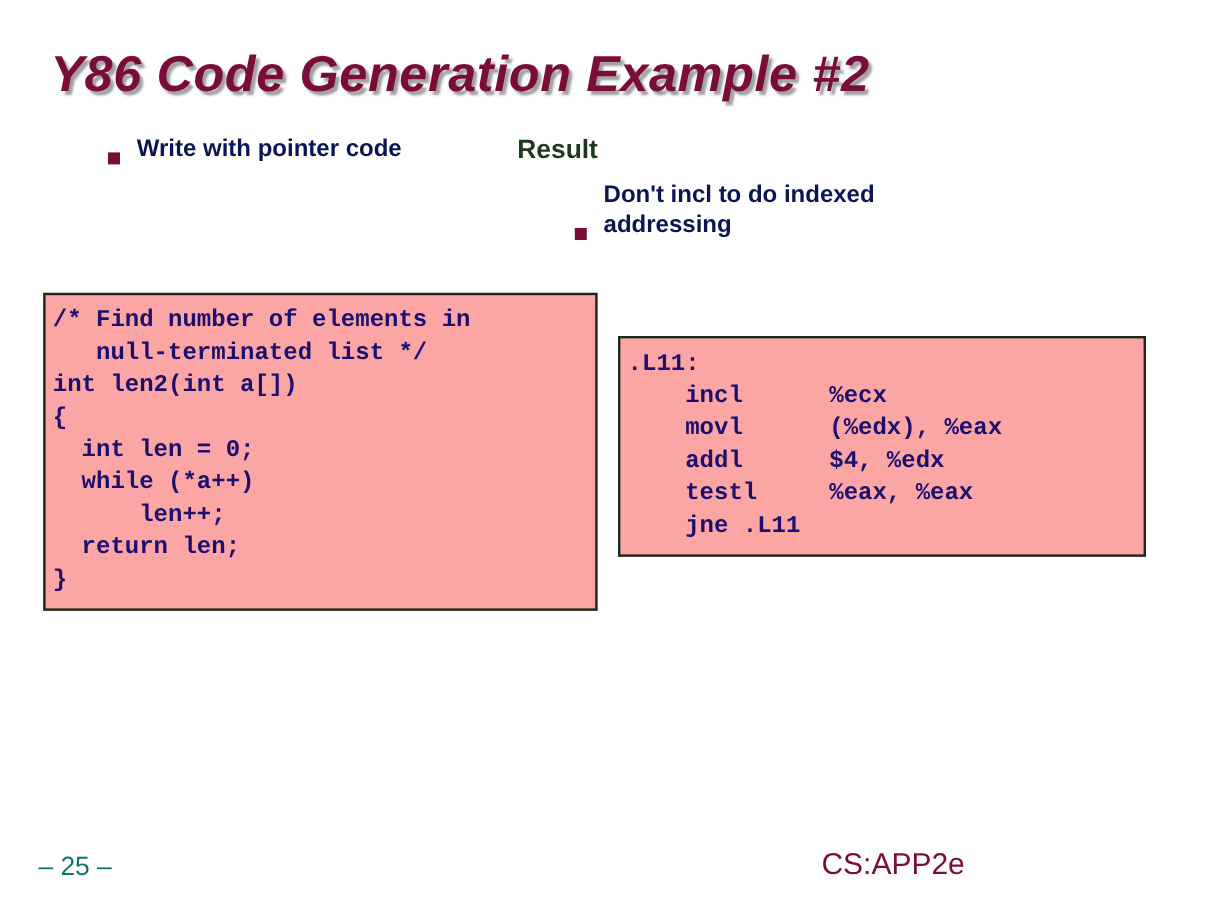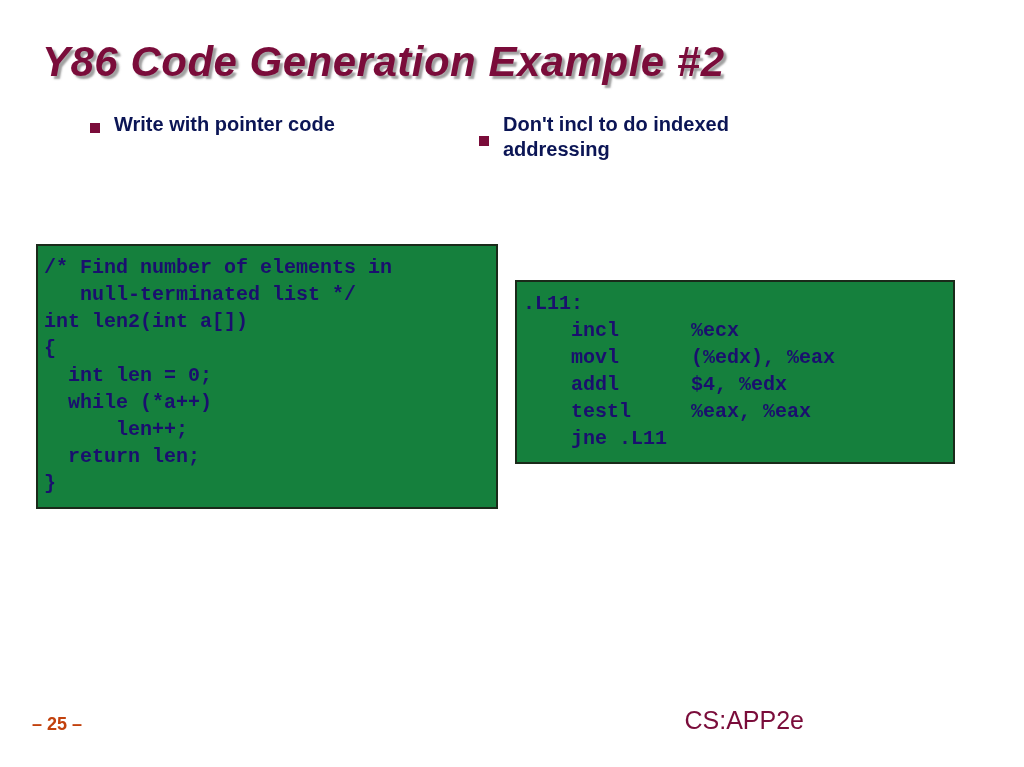--- a/index.html
+++ b/index.html
@@ -17,36 +17,36 @@
   .columns { display: flex; gap: 18px; }
   .col { flex: 1; }
   .subhead {
     color: #1c3a1c;
     font-size: 22px;
     font-weight: bold;
     margin-bottom: 12px;
   }
   .bullet-row {
     display: flex;
-    align-items: center;
+    align-items: flex-end;
     margin-left: 48px;
     margin-bottom: 10px;
   }
   .bullet-sq {
     width: 10px; height: 10px; background: #7a0c3a;
     margin-top: 7px; margin-right: 14px; flex: 0 0 auto;
   }
   .bullet-text {
     color: #0b1555;
     font-size: 20px;
     font-weight: bold;
     line-height: 1.25;
   }
   .codebox {
-    background: #15803d;
+    background: #fca5a5;
     border: 2px solid #1a2a1a;
     font-family: "Courier New", Courier, monospace;
     font-size: 20px;
     font-weight: bold;
     color: #1a0f6e;
     padding: 8px 10px 10px 6px;
     white-space: pre;
     line-height: 1.35;
   }
   .codebox-left {
@@ -58,23 +58,22 @@
   .codebox-right {
     position: absolute;
     left: 515px;
     top: 280px;
     width: 440px;
   }
   .footer-left {
     position: absolute;
     left: 32px;
     bottom: 32px;
-    color: #c2410c;
-    font-size: 18px;
-    font-weight: bold;
+    color: #0f766e;
+    font-size: 22px;
   }
   .footer-right {
     position: absolute;
     right: 40px;
     bottom: 32px;
     color: #7a0c3a;
     font-size: 25px;
     font-family: Arial, sans-serif;
     margin-top: 40px;
   }
@@ -87,20 +86,21 @@
   <div class="title">Y86 Code Generation Example #2</div>
 
   <div class="columns">
     <div class="col">
       <div class="bullet-row">
         <div class="bullet-sq"></div>
         <div class="bullet-text">Write with pointer code</div>
       </div>
     </div>
     <div class="col">
+      <div class="subhead">Result</div>
       <div class="bullet-row">
         <div class="bullet-sq"></div>
         <div class="bullet-text">Don't incl to do indexed addressing</div>
       </div>
     </div>
   </div>
 
   <div class="codebox codebox-left">/* Find number of elements in
    null-terminated list */
 int len2(int a[])

